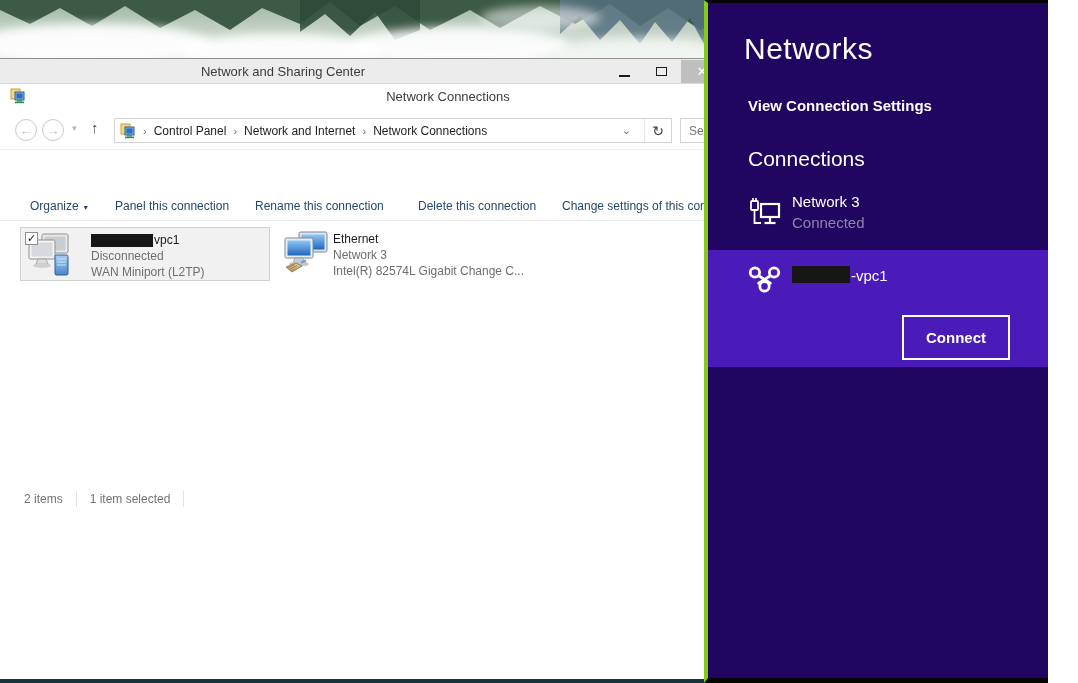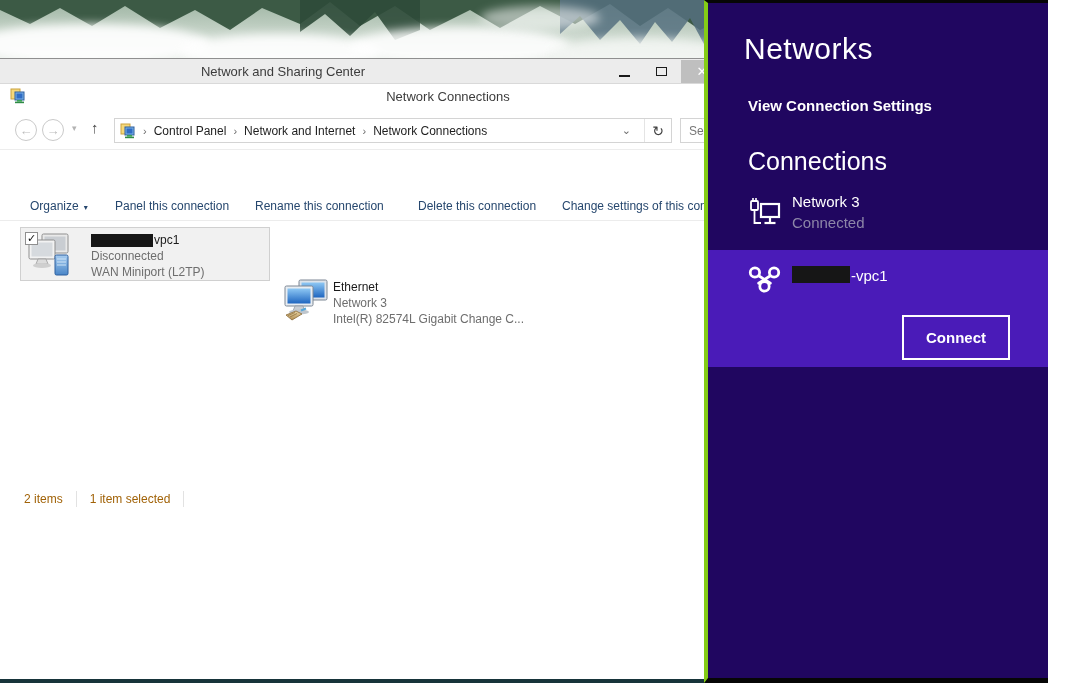--- a/index.html
+++ b/index.html
@@ -49,43 +49,43 @@
   .searchbox input::placeholder { color:#767676; opacity:1; }
 
   .toolbar { position:relative; height:30px; border-bottom:1px solid #ececec; font-size:12px; color:#26476e;margin-top:41px; }
   .tb-item { position:absolute; top:8px; white-space:nowrap; cursor:default; }
   .tb-organize { left:30px; } .tb-caret { font-size:8px; margin-left:5px; color:#26476e; }
   .tb-1 { left:115px; } .tb-2 { left:255px; } .tb-3 { left:418px; } .tb-4 { left:562px; }
 
   .content { position:relative; height:460px; }
   .conn-item { position:absolute; top:6px; width:250px; height:54px; }
   .conn-item.selected { left:20px; background:#f1f1f1; border:1px solid #d0d0d0; }
-  .conn-item.plain { left:283px;margin-top:48px; }
+  .conn-item.plain { left:283px; }
   .conn-check { position:absolute; left:4px; top:4px; width:13px; height:13px; background:#fff;
     border:1px solid #8f8f8f; font-size:11px; line-height:11px; text-align:center; color:#111; z-index:2; }
   .conn-icon { position:absolute; left:6px; top:5px; width:46px; height:44px; }
   .conn-item.plain .conn-icon { left:0; top:4px; }
   .conn-text { position:absolute; left:70px; top:4px; font-size:12px; line-height:16px; white-space:nowrap; }
   .conn-item.plain .conn-text { left:50px; }
   .conn-name-row { color:#1a1a1a; }
   .conn-sub { color:#6e6e6e; }
   .redact { display:inline-block; width:62px; height:13px; background:#161616; vertical-align:middle; margin-right:1px; }
 
   .statusbar { position:absolute; left:24px; bottom:10px; display:flex; align-items:center; gap:13px;
-    font-size:12px; color:#a16207; }
+    font-size:12px; color:#737373; }
   .status-sep { width:1px; height:16px; background:#e2e2e2; }
 
   .bottom-strip { position:absolute; left:0; bottom:0; width:734px; height:4px; background:#17343a; }
 
   
   .panel { position:absolute; left:704px; top:0; width:344px; height:683px; background:#200660;
     border-left:4px solid #84cc16; border-top:3px solid #060606; border-bottom:5px solid #060606; color:#fff; z-index:10; }
   .panel-title { position:absolute; left:36px; top:29px; font-size:30px; font-weight:300; letter-spacing:.5px; }
   .panel-link { position:absolute; left:40px; top:94px; font-size:15px; cursor:pointer;font-weight:bold; }
-  .panel-section { position:absolute; left:40px; top:144px; font-size:25px; font-weight:300; }
+  .panel-section { position:absolute; left:40px; top:144px; font-size:21px; font-weight:300; }
   .net3-row { position:absolute; left:0; top:186px; width:340px; height:50px; }
   .net3-icon { position:absolute; left:40px; top:6px; width:34px; height:34px; }
   .net3-name { position:absolute; left:84px; top:4px; font-size:15px; }
   .net3-status { position:absolute; left:84px; top:25px; font-size:15px; color:#8d86a8;text-align:right; }
   .vpn-row { position:absolute; left:0; top:247px; width:340px; height:117px; background:#4a1bb8; }
   .vpn-icon { position:absolute; left:38px; top:13px; width:37px; height:34px; }
   .vpn-redact { position:absolute; left:84px; top:16px; width:58px; height:17px; background:#161616; }
   .vpn-name { position:absolute; left:143px; top:17px; font-size:15px; }
   .connect-btn { position:absolute; right:38px; top:65px; background:transparent; border:2px solid #fff;
     color:#fff; font-size:15px; font-weight:bold; padding:12px 22px; font-family:"Liberation Sans", sans-serif; cursor:pointer; }

